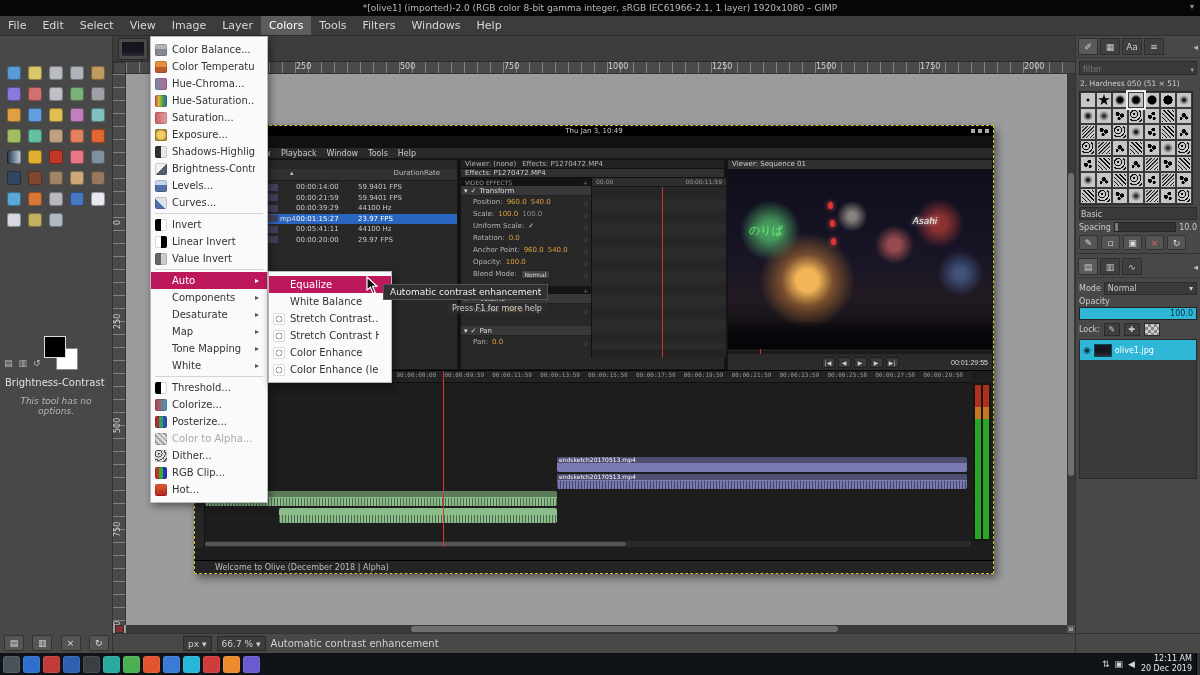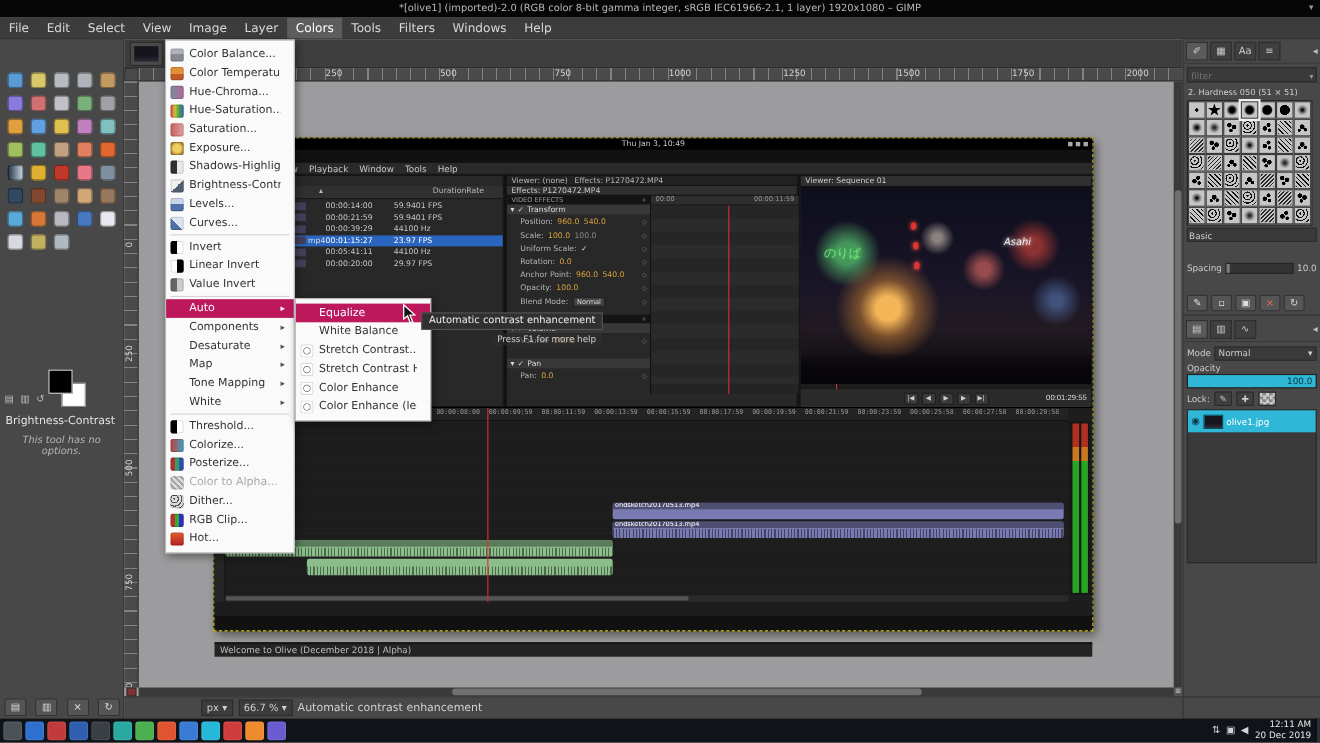--- a/index.html
+++ b/index.html
@@ -123,21 +123,21 @@
   .clip .ch{height:6px;background:rgba(0,0,0,.35);padding-left:2px;line-height:6px;white-space:nowrap;overflow:hidden}
   .clip.video{background:#7a7ab2}
   .clip.audio{background:#8cbe8c}
   .wave{position:absolute;left:0;bottom:0;width:100%;height:8px;
     background:repeating-linear-gradient(90deg,rgba(0,0,0,.45) 0 1px,transparent 1px 3px)}
   .tlPlayhead{position:absolute;left:248px;top:0;width:1px;height:176px;background:#e03030;z-index:3}
   .meters{position:absolute;right:2px;top:12px;width:18px;height:158px;background:#161616;display:flex;gap:2px;padding:2px}
   .meters i{flex:1;background:linear-gradient(180deg,#b03020 0 14%,#c87820 14% 22%,#27a527 22% 100%)}
   .tlScroll{position:absolute;left:10px;top:170px;width:766px;height:6px;background:#2a2a2a}
   .tlScroll i{position:absolute;left:0;width:55%;height:4px;top:1px;background:#555;border-radius:2px;display:block}
-  .olStatus{left:0;top:458px;width:798px;height:13px;background:#242424;border-top:1px solid #000;color:#bdbdbd;font-size:8px;display:flex;align-items:center;padding-left:5px}
+  .olStatus{left:0;top:434px;width:798px;height:13px;background:#242424;border-top:1px solid #000;color:#bdbdbd;font-size:8px;display:flex;align-items:center;padding-left:20px}
 
   
   .dock{left:1075px;top:36px;width:125px;height:617px;background:#484848;border-left:1px solid #333}
   .dockTabs{display:flex;align-items:center;gap:2px;height:22px;padding:2px;border-bottom:1px solid #3a3a3a}
   .dockTabs .dt{width:20px;height:17px;background:#3f3f3f;border:1px solid #2e2e2e;color:#ccc;font-size:9px;display:flex;align-items:center;justify-content:center}
   .dockTabs .dt.active{background:#5a5a5a}
   .dockTabs .dm{margin-left:auto;color:#bbb;font-size:9px}
   .filterRow{margin:3px;height:14px;background:#3a3a3a;border:1px solid #2b2b2b;display:flex;align-items:flex-end}
   .filterRow input{flex:1;background:transparent;border:0;color:#ddd;font-size:8px;padding:0 3px;font-family:"DejaVu Sans",sans-serif;outline:none;width:80px}
   .filterRow .dd{color:#999;font-size:7px;padding-right:2px}
@@ -155,21 +155,21 @@
   .b-soft1::after{background:radial-gradient(circle,rgba(0,0,0,.95) 8%,rgba(0,0,0,.35) 34%,transparent 58%)}
   .b-soft2::after{background:radial-gradient(circle,rgba(0,0,0,.9) 14%,rgba(0,0,0,.3) 40%,transparent 60%)}
   .b-soft3::after{background:radial-gradient(circle,rgba(0,0,0,.8) 10%,rgba(0,0,0,.2) 45%,transparent 62%)}
   .b-splat1::after{background:radial-gradient(circle at 30% 32%,#000 16%,transparent 19%),radial-gradient(circle at 66% 46%,#000 19%,transparent 22%),radial-gradient(circle at 42% 72%,#000 13%,transparent 16%)}
   .b-splat2::after{background:radial-gradient(circle at 60% 30%,#000 15%,transparent 18%),radial-gradient(circle at 32% 56%,#000 18%,transparent 21%),radial-gradient(circle at 68% 70%,#000 12%,transparent 15%)}
   .b-splat3::after{background:radial-gradient(circle at 48% 44%,#000 22%,transparent 26%),radial-gradient(circle at 72% 66%,#000 12%,transparent 15%),radial-gradient(circle at 26% 70%,#000 10%,transparent 13%)}
   .b-tex1::after{background:repeating-radial-gradient(circle at 34% 34%,#111 0 1px,transparent 1px 3px)}
   .b-tex2::after{background:repeating-linear-gradient(45deg,#111 0 1px,transparent 1px 3px)}
   .b-tex3::after{background:repeating-linear-gradient(-45deg,rgba(0,0,0,.8) 0 1px,transparent 1px 2.5px)}
   .tagRow{margin:2px 3px;height:13px;background:#3a3a3a;border:1px solid #2b2b2b;font-size:8px;color:#cfcfcf;display:flex;align-items:flex-end;padding:0 1px}
-  .spacingRow{margin:19px 3px;display:flex;align-items:flex-start;gap:3px;font-size:8px;color:#ccc}
+  .spacingRow{margin:2px 3px;display:flex;align-items:center;gap:3px;font-size:8px;color:#ccc}
   .spacingRow .slider{flex:1;height:10px;background:#333;border:1px solid #262626;position:relative}
   .spacingRow .slider i{position:absolute;left:0;top:0;height:100%;width:5%;background:#7a7a7a;display:block}
   .actRow{margin:3px;display:flex;gap:3px}
   .actRow .ab{width:19px;height:15px;background:#555;border:1px solid #333;border-radius:2px;color:#ddd;font-size:9px;display:flex;align-items:center;justify-content:center}
   .actRow .ab.danger{color:#e46a5a}
   .modeRow{margin:4px 3px 2px;display:flex;align-items:center;gap:3px;font-size:8px;color:#ccc}
   .modeRow .combo{flex:1;height:13px;background:#3a3a3a;border:1px solid #2b2b2b;display:flex;align-items:center;justify-content:space-between;padding:0 3px;font-size:8px}
   .opLabel{margin:0 3px 0;font-size:8px;color:#ccc}
   .opSlider{margin:1px 3px;height:13px;background:#2a2a2a;border:1px solid #222;position:relative}
   .opSlider .fill{position:absolute;left:0;top:0;height:100%;width:100%;background:#2fb7d7}

